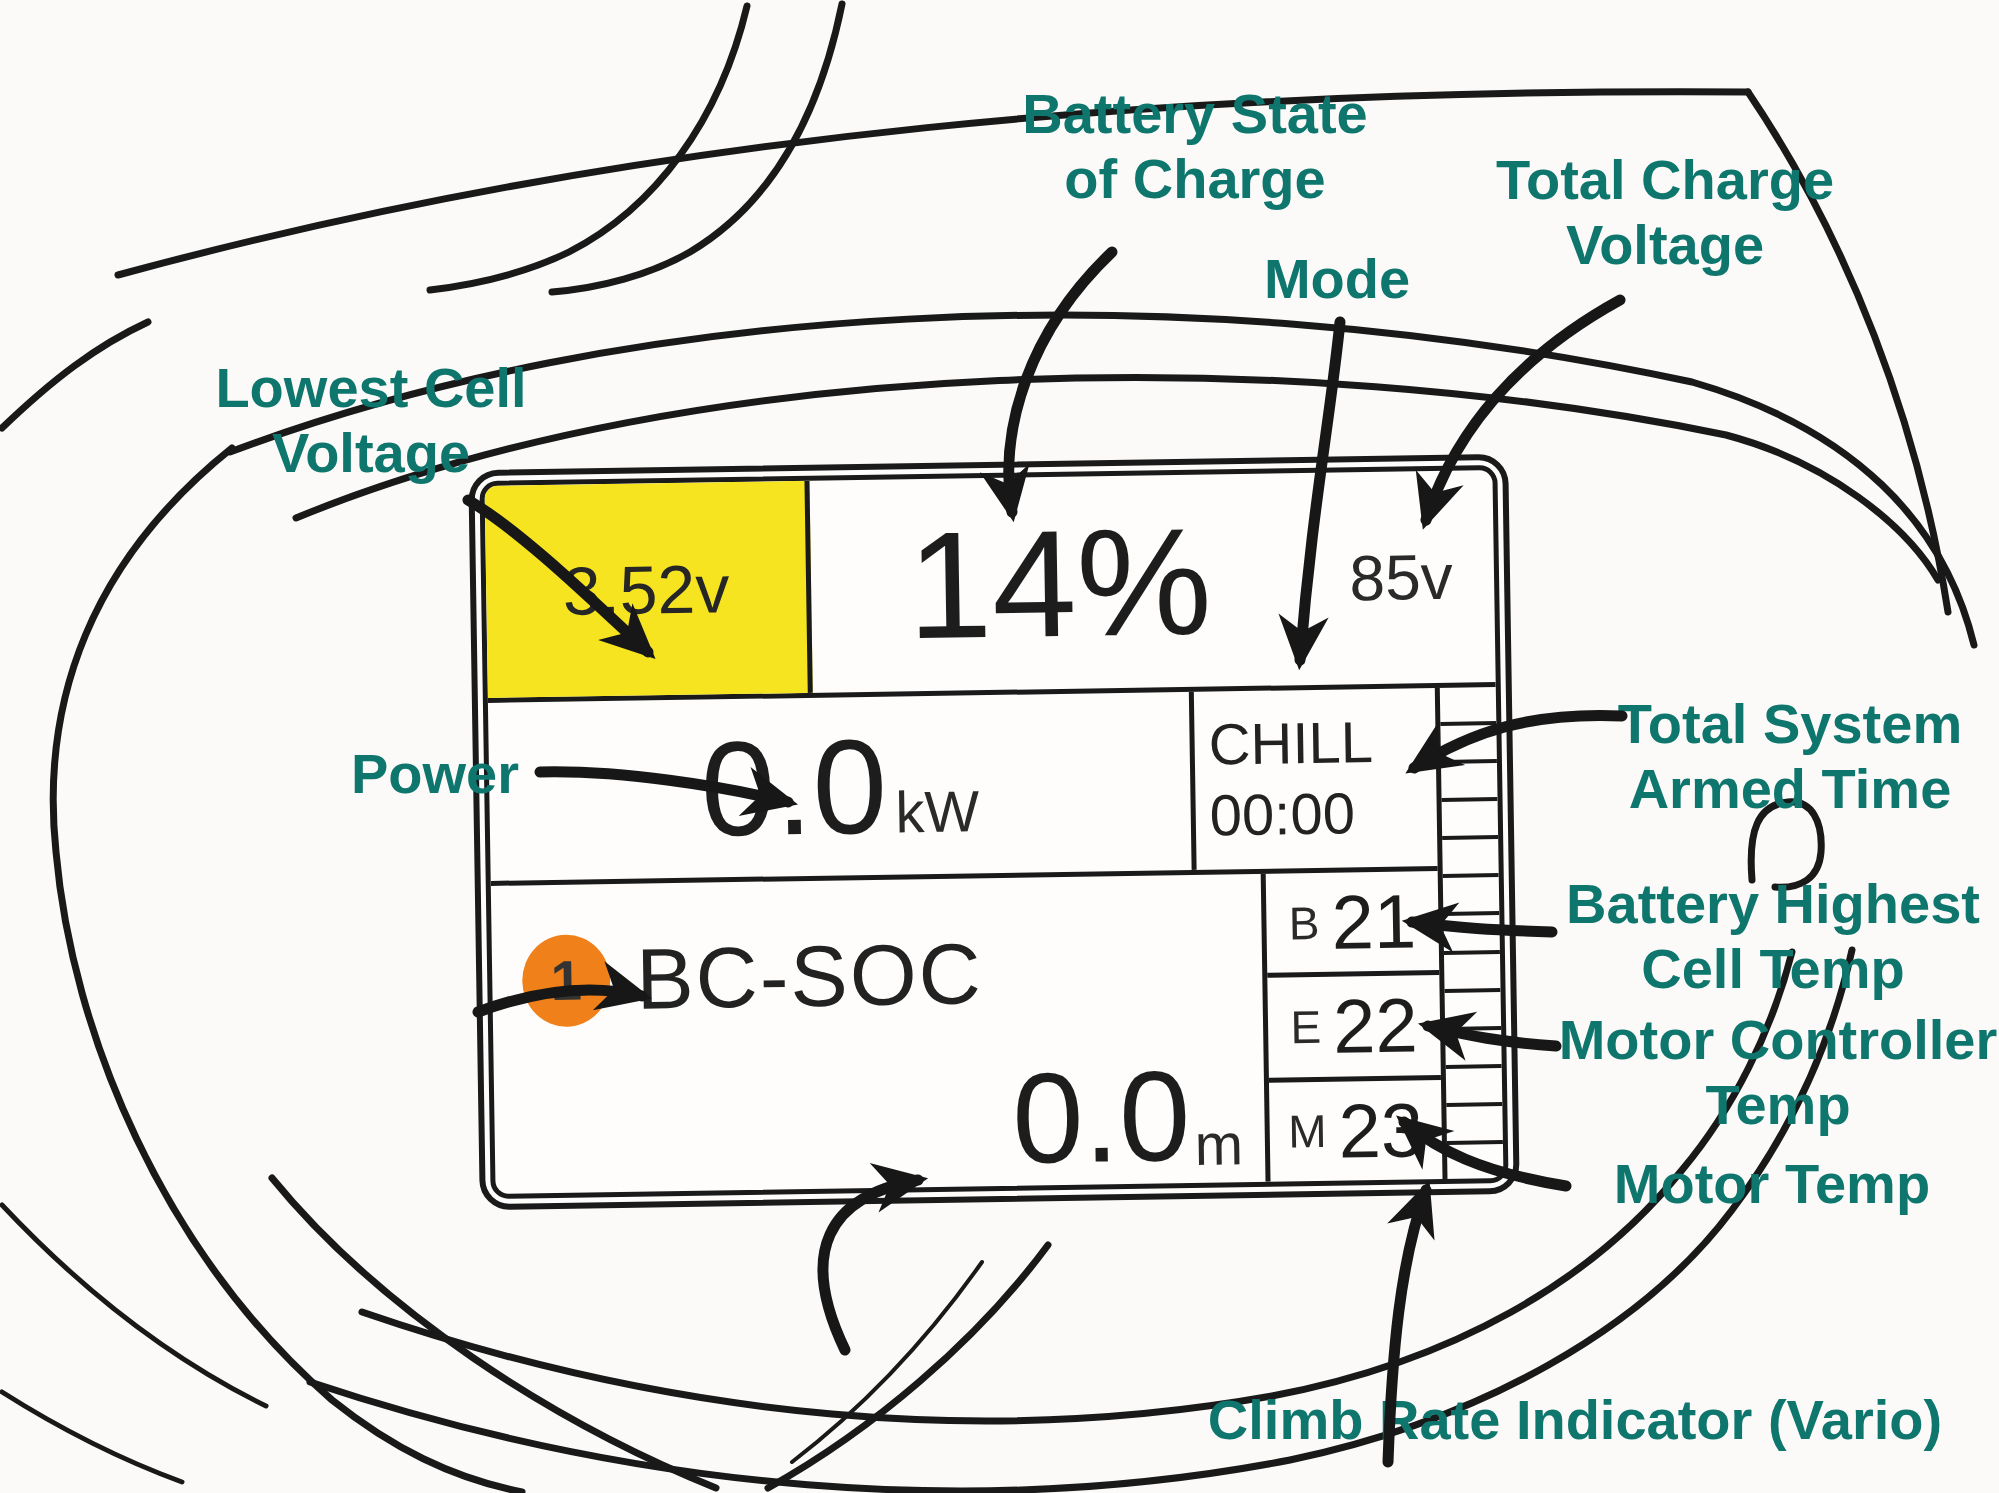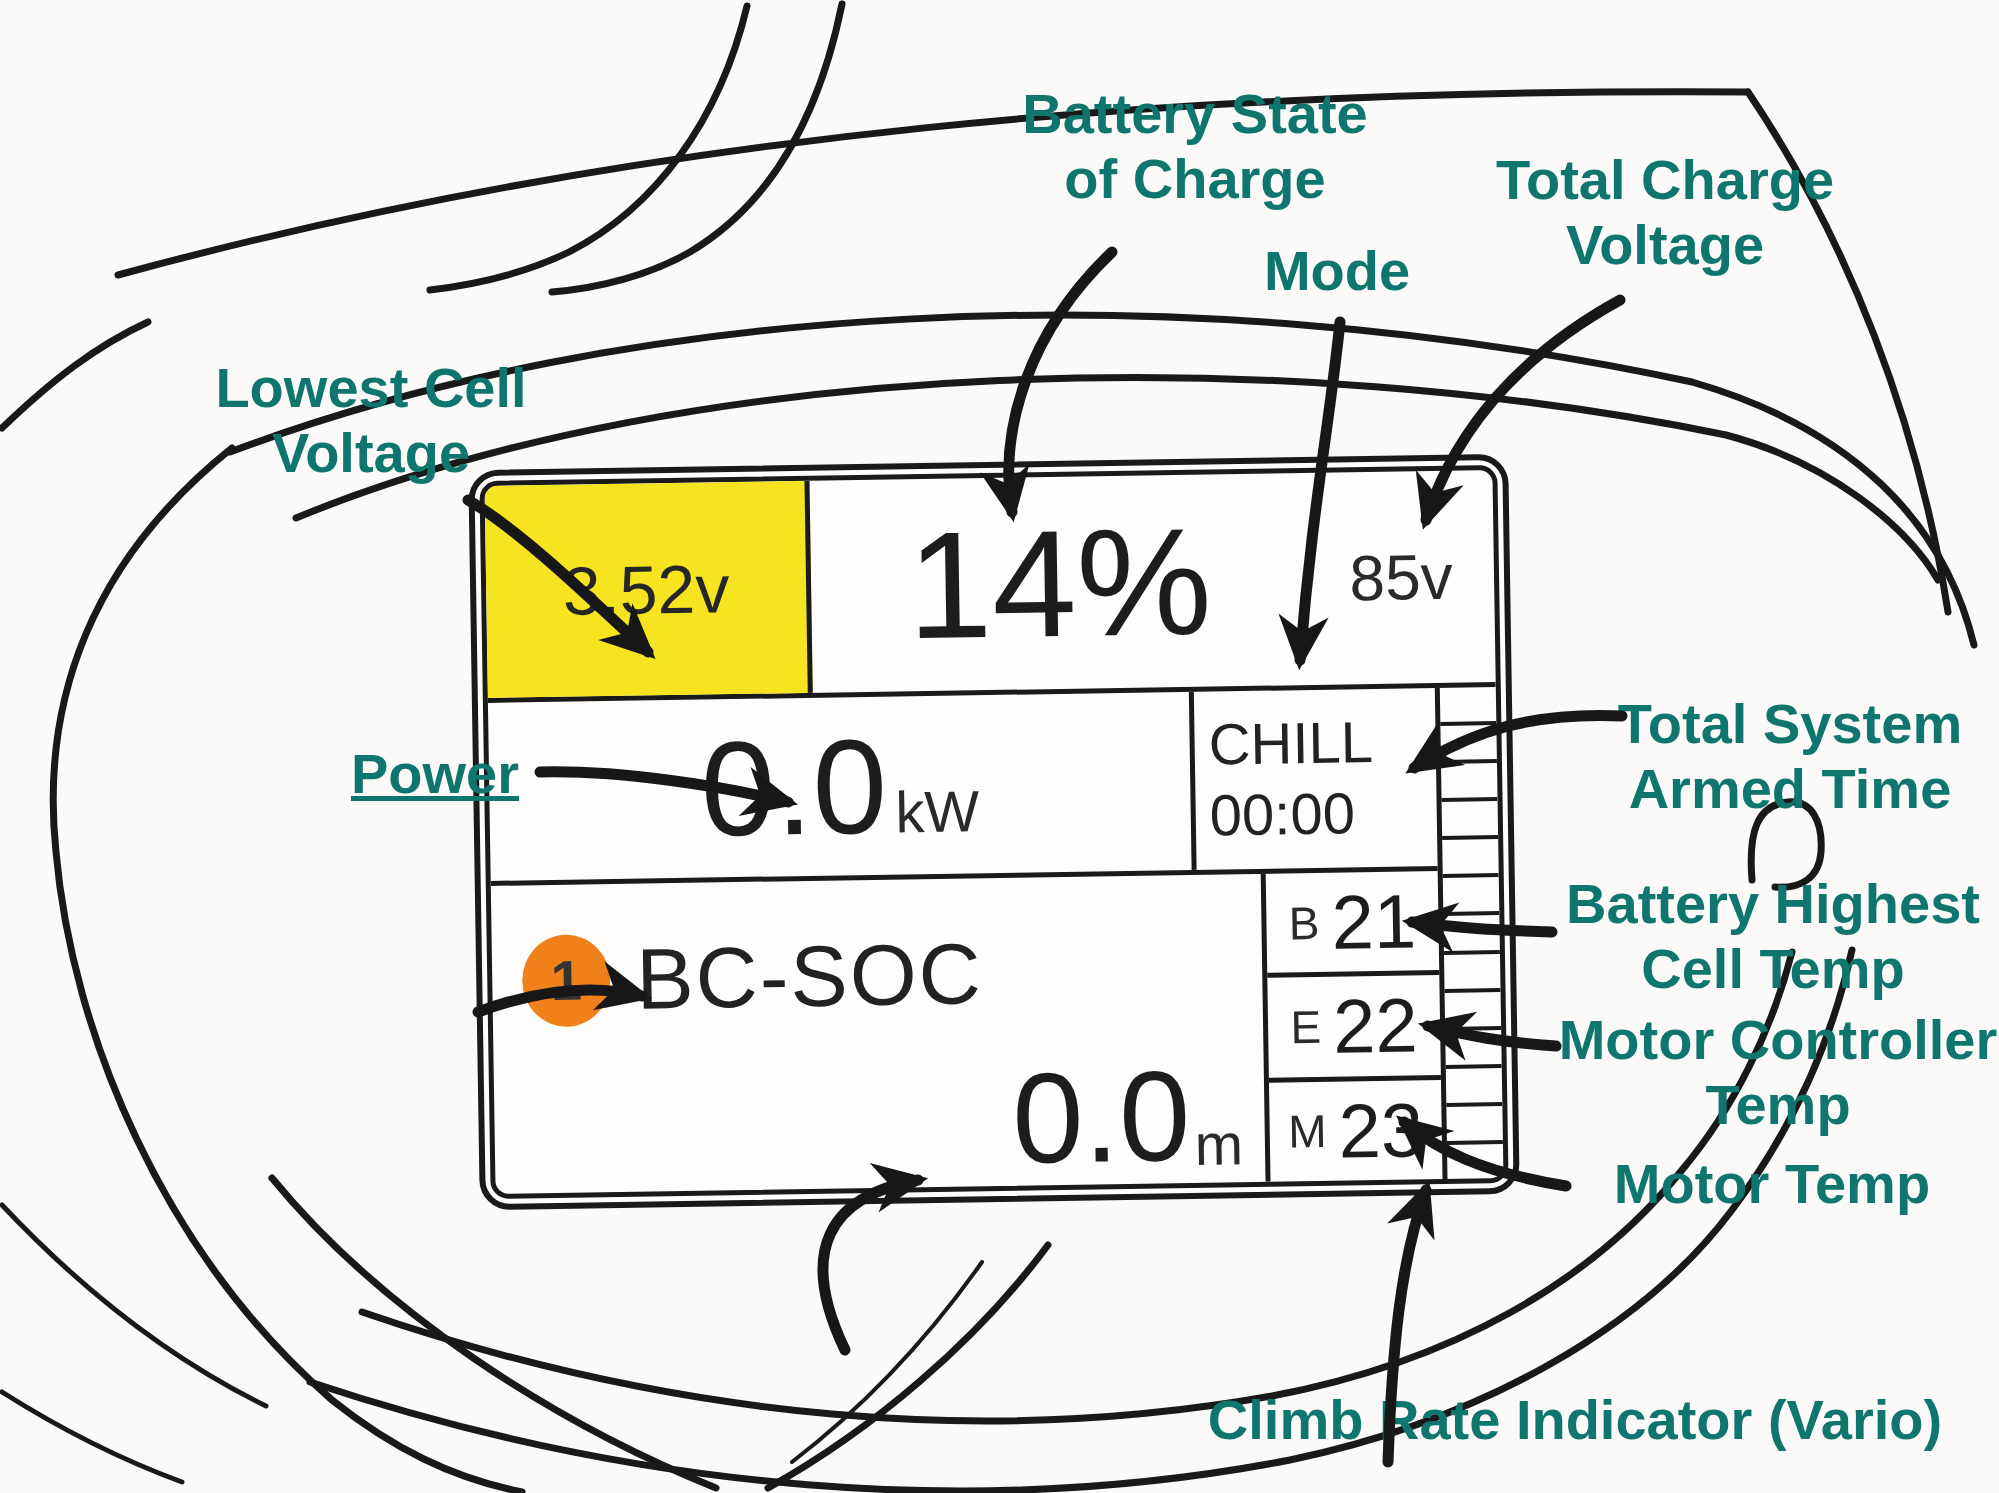--- a/index.html
+++ b/index.html
@@ -172,26 +172,26 @@
             <div class="vseg"></div>
             <div class="vseg"></div>
             <div class="vseg"></div>
           </div>
       </div>
     </div>
   </div>
 
   <div class="label" style="left:935px; top:82px; width:520px;">Battery State
 of Charge</div>
-  <div class="label" style="left:1212px; top:239px; width:250px;">Mode</div>
+  <div class="label" style="left:1212px; top:247px; width:250px;">Mode</div>
   <div class="label" style="left:1415px; top:148px; width:500px;">Total Charge
 Voltage</div>
   <div class="label" style="left:126px; top:356px; width:490px;">Lowest Cell
 Voltage</div>
-  <div class="label" style="left:330px; top:742px; width:210px;text-decoration:underline;">Power</div>
+  <div class="label" style="left:330px; top:742px; width:210px;">Power</div>
   <div class="label left-align" style="left:1600px; top:692px; width:380px; text-align:center;">Total System
 Armed Time</div>
   <div class="label left-align" style="left:1558px; top:872px; width:430px;">Battery Highest
 Cell Temp</div>
   <div class="label left-align" style="left:1572px; top:1152px; width:400px;">Motor Temp</div>
   <div class="label left-align" style="left:1558px; top:1008px; width:440px;">Motor Controller
 Temp</div>
   <div class="label" style="left:1175px; top:1388px; width:800px; text-align:center;">Climb Rate Indicator (Vario)</div>
 
   <svg class="layer" viewBox="0 0 1999 1493">

